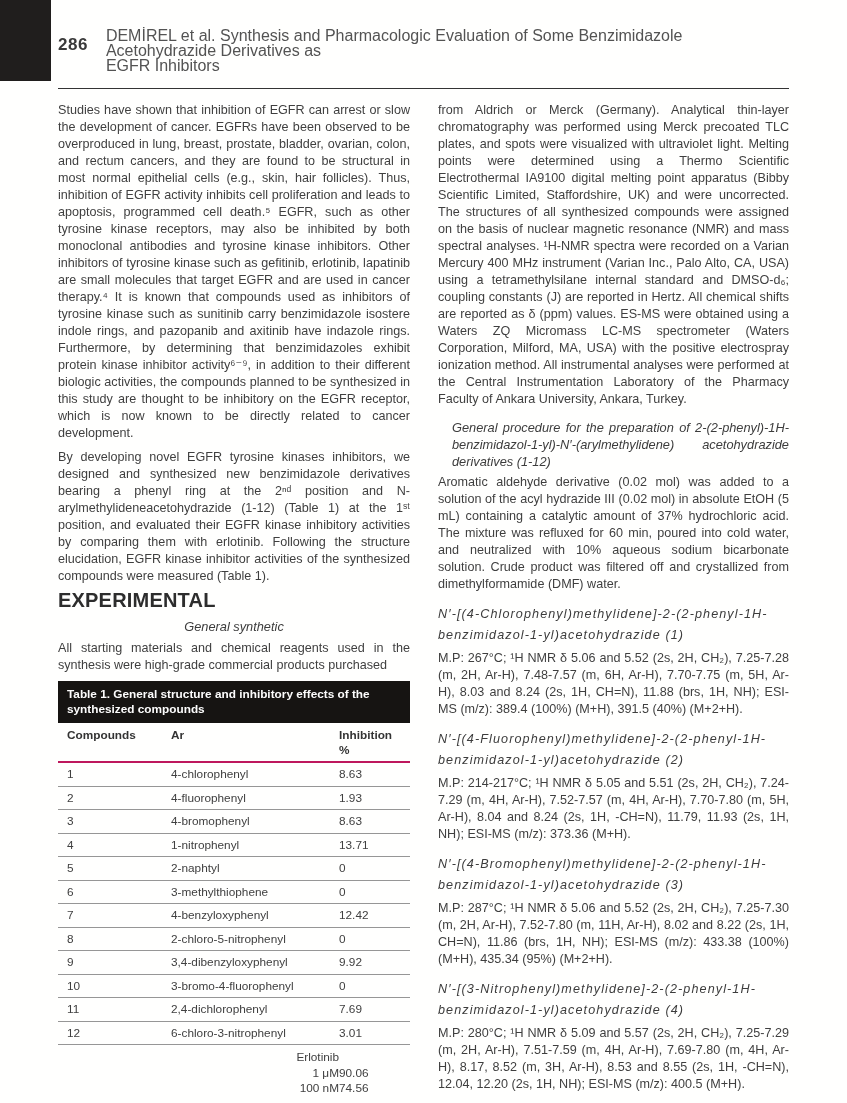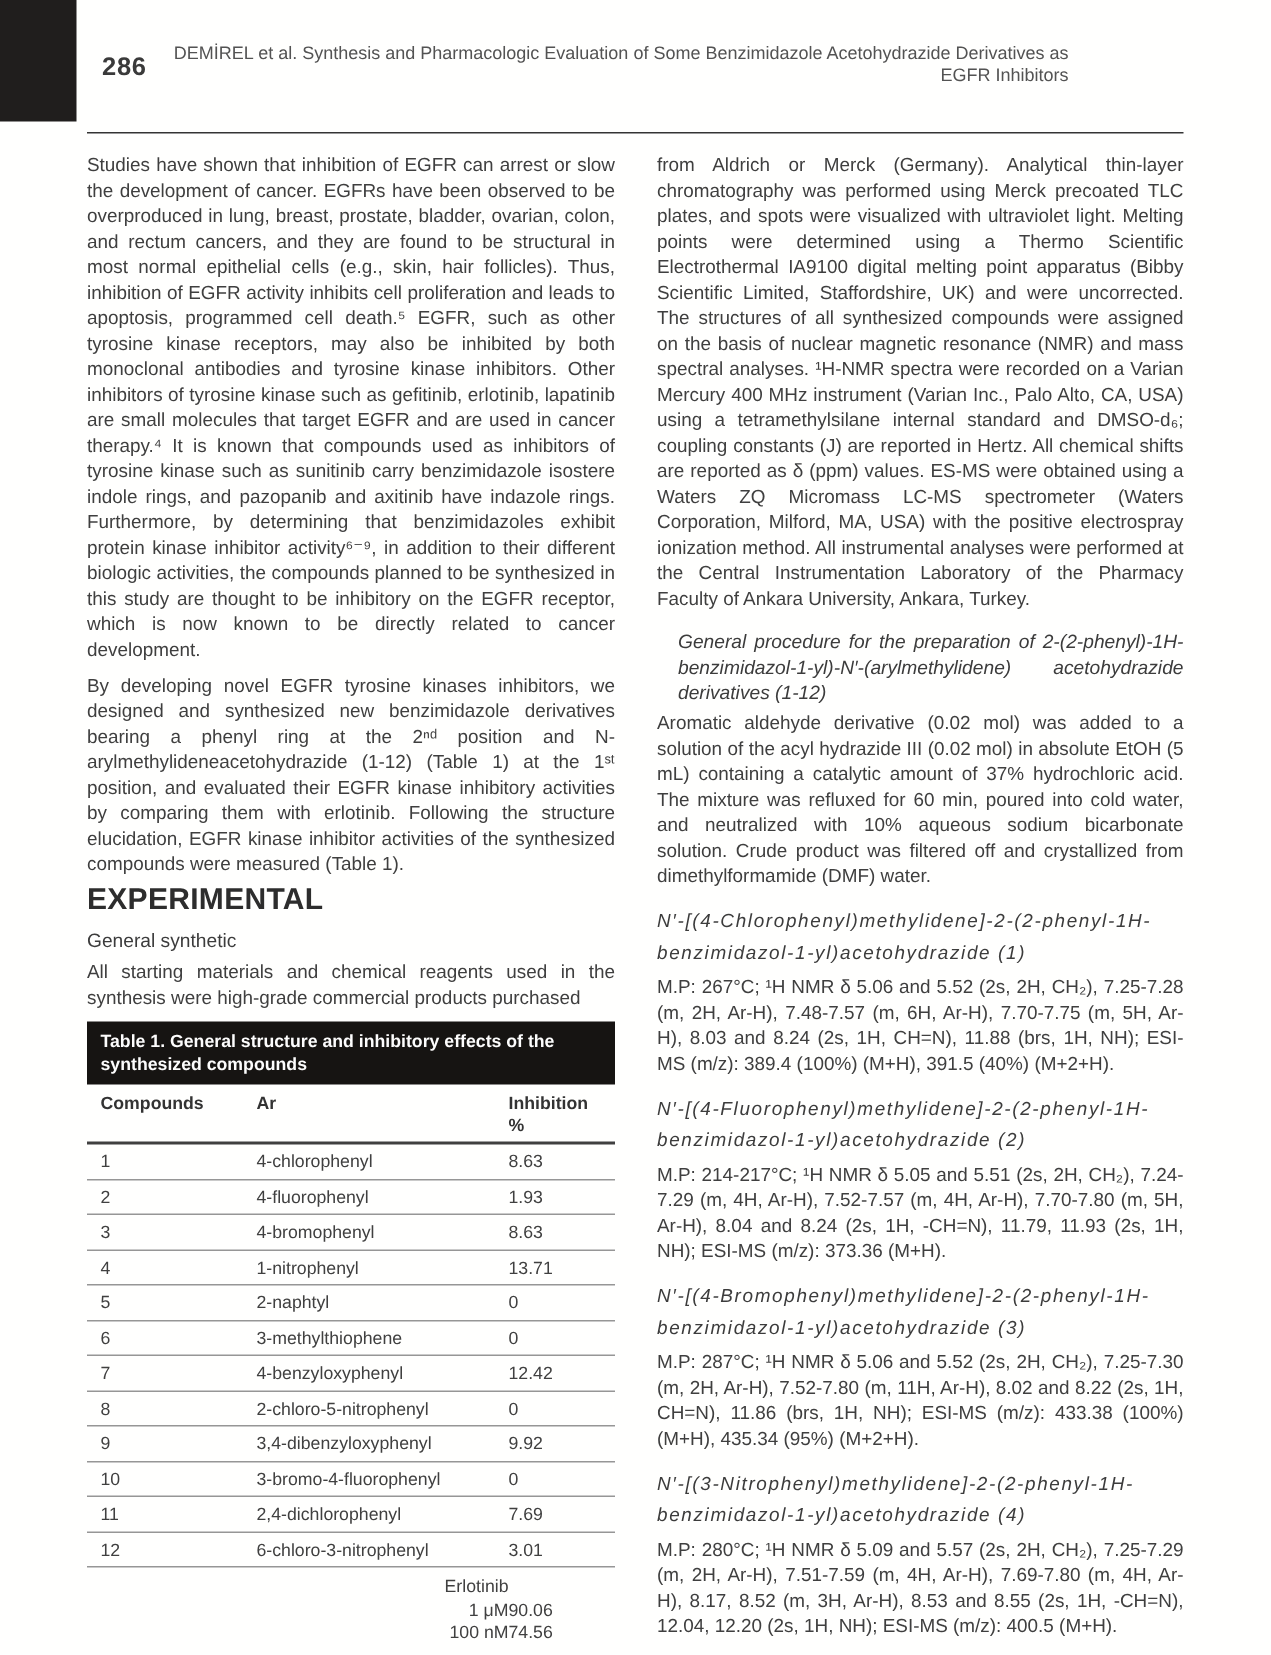--- a/index.html
+++ b/index.html
@@ -2,38 +2,38 @@
 <html><head>
 <meta charset="utf-8">
 <style>
   html,body { margin:0; padding:0; background:#ffffff; }
   .page {
     position:relative; width:847px; height:1103px; background:#fffffe;
     font-family:"Liberation Sans","DejaVu Sans",sans-serif;
     color:#3f3f3f; overflow:hidden;
   }
   .corner-block { position:absolute; top:0; left:0; width:51px; height:81px; background:#201e1d; }
-  .header { position:absolute; top:28px; left:68px; display:flex; align-items:flex-start;text-align:right; }
+  .header { position:absolute; top:28px; left:58px; display:flex; align-items:flex-start; }
   .page-number { font-size:17px; font-weight:bold; color:#3a3a3a; margin-top:7px; letter-spacing:0.5px; }
-  .running-title { margin-left:18px; font-size:12px; line-height:15px; color:#535353; max-width:620px; }
+  .running-title { margin-left:18px; font-size:16px; line-height:15px; color:#535353; max-width:620px; }
   .header-rule { position:absolute; top:88px; left:58px; width:731px; height:1px; background:#343434; }
 
   .columns { position:absolute; top:102px; left:58px; width:731px; display:flex; gap:28px; }
   .col { width:352px; font-size:12.6px; line-height:17px; text-align:justify; }
   .col p { margin:0 0 7px 0; }
 
   .h-experimental { font-size:20px; font-weight:bold; color:#2d2d2d; margin:7px 0 9px 0; text-align:left; letter-spacing:0.2px; }
-  .h-italic { font-size:12.8px; color:#3c3c3c; margin:0 0 5px 0; text-align:left; }
+  .h-italic { font-style:italic; font-size:12.8px; color:#3c3c3c; margin:0 0 5px 0; text-align:center; }
   .h-section { font-style:italic; font-size:12.8px; color:#3c3c3c; margin:11px 0 4px 14px; }
   .h-compound { font-style:italic; font-size:12.6px; letter-spacing:1.1px; line-height:21px; color:#3c3c3c; margin:11px 0 4px 0; }
 
   
   .tbl { margin-top:7px; width:352px; font-size:11.8px; line-height:14.5px; text-align:left; }
   .tbl-title { background:#161412; color:#fdfdfd; font-weight:bold; padding:6px 9px 7px 9px; }
-  .tbl-headrow { display:flex; padding:5px 9px 4px 9px; font-weight:bold; color:#333; border-bottom:2px solid #404040; }
+  .tbl-headrow { display:flex; padding:5px 9px 4px 9px; font-weight:bold; color:#333; border-bottom:2px solid #be185d; }
   .tbl-row { display:flex; padding:4px 9px; border-bottom:1px solid #969696; color:#404040; }
   .c1 { width:104px; flex:none; }
   .c2 { flex:1; }
   .c3 { width:62px; flex:none; }
   .tbl-foot { display:flex; padding:5px 9px 6px 9px; border-bottom:2px solid #262626; color:#404040; }
   .foot-lines span { display:block; line-height:15.5px;text-align:right; }
   .foot-vals span { display:block; line-height:15.5px; min-height:15.5px; }
 </style>
 </head>
 <body>

